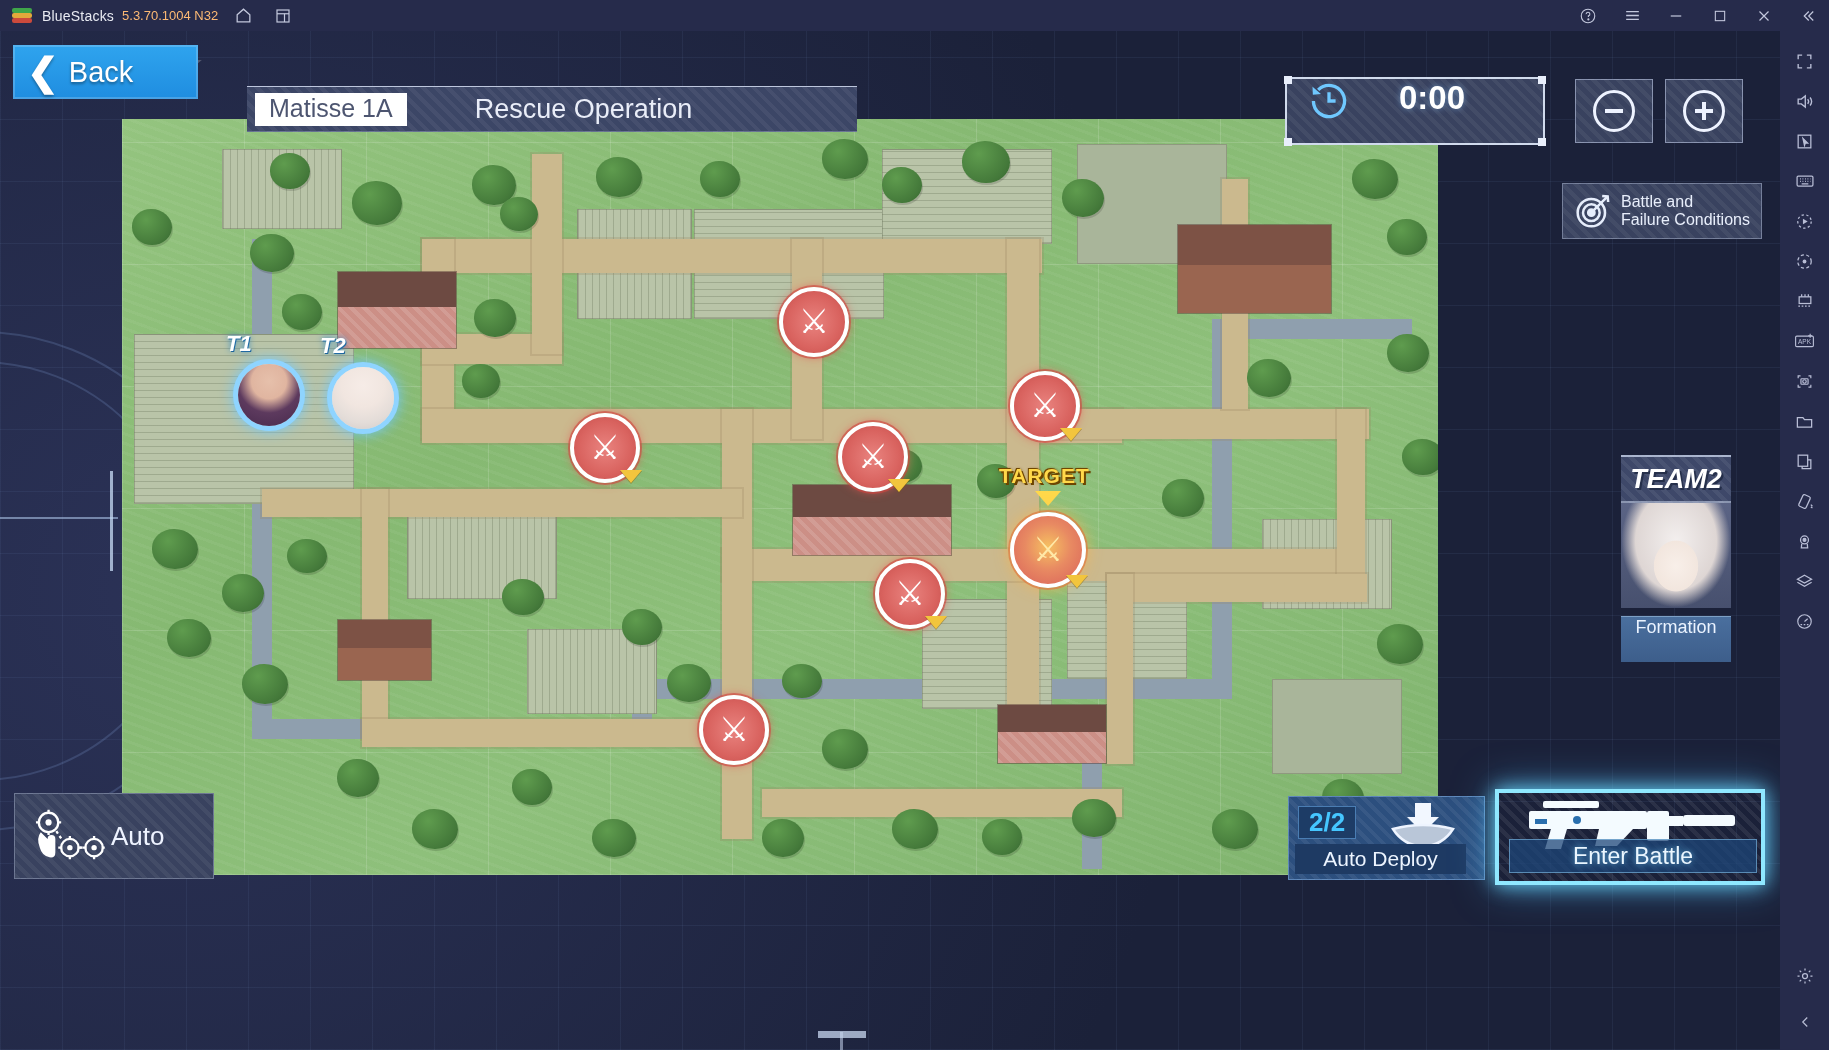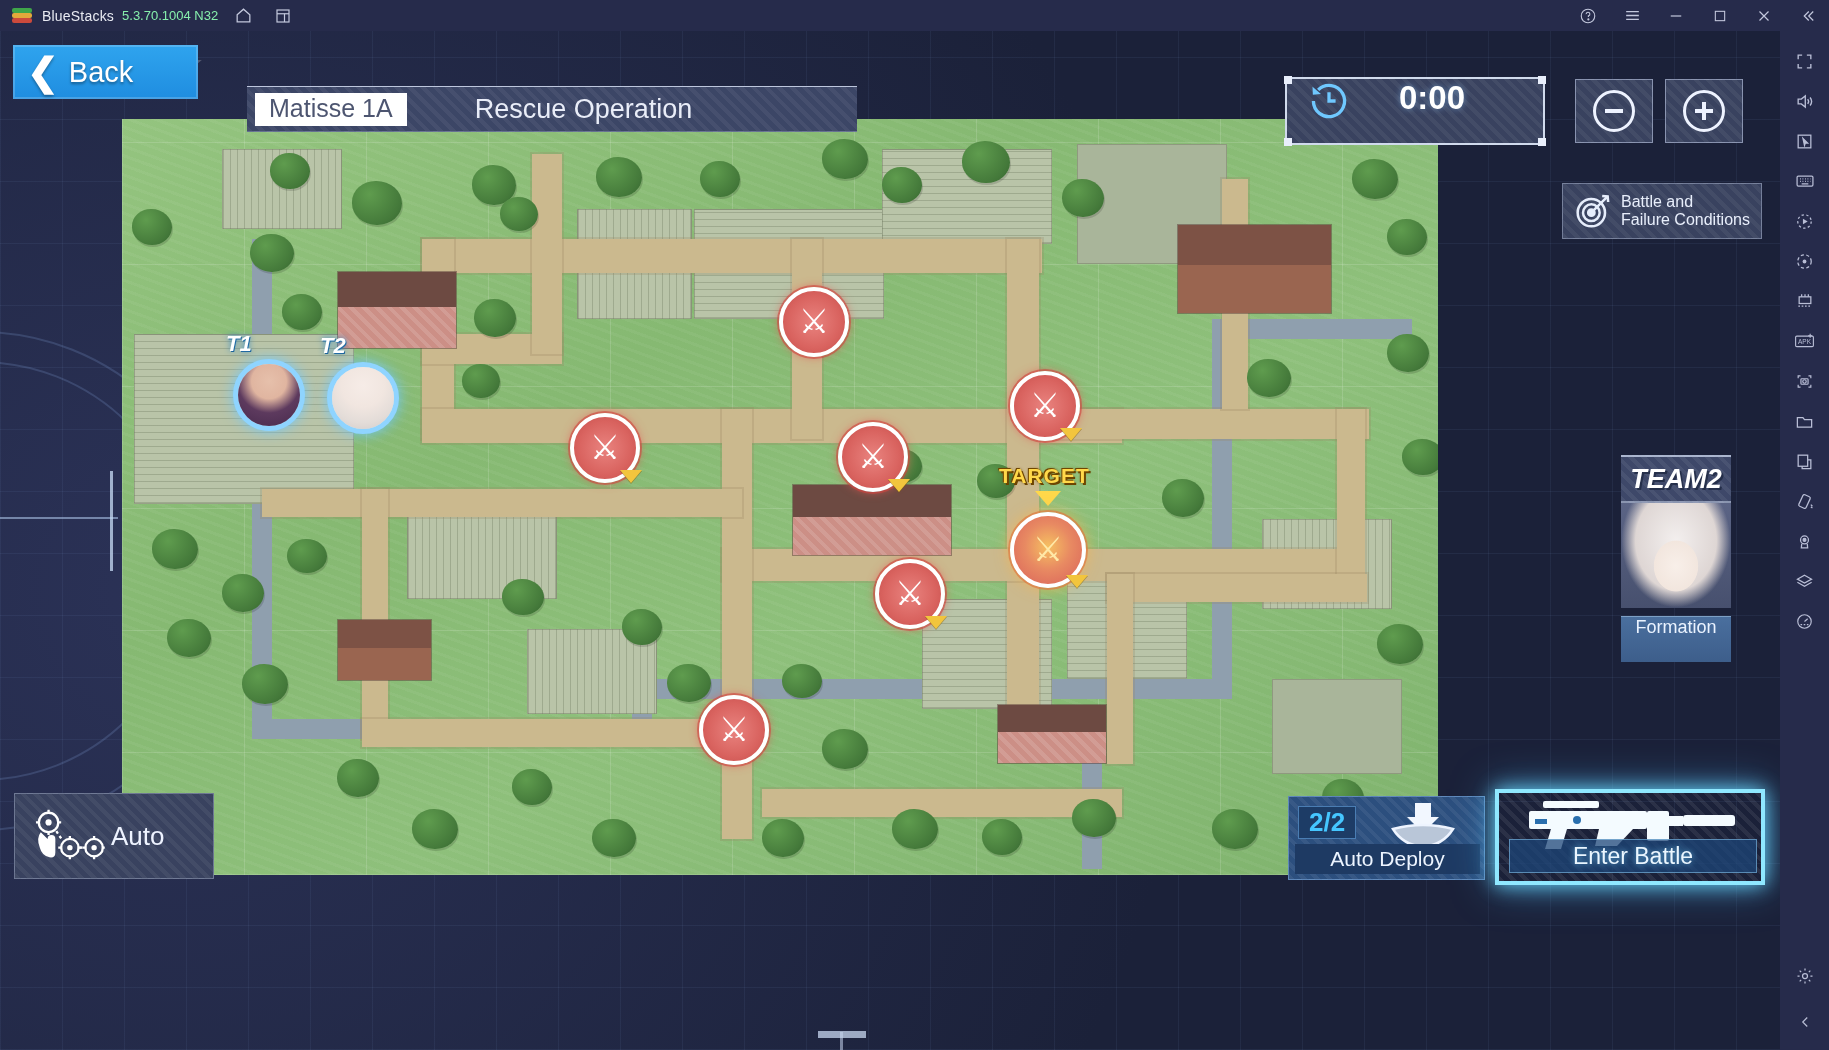--- a/index.html
+++ b/index.html
@@ -10,21 +10,21 @@
 
   
   .titlebar { position:absolute; left:0; top:0; width:1829px; height:31px;
               background:#262b4b; display:flex; align-items:center; z-index:60; }
   .bs-logo { width:20px; height:20px; margin-left:12px; position:relative; }
   .bs-logo i { position:absolute; left:0; width:20px; height:5px; border-radius:2px; display:block; }
   .bs-logo i:nth-child(1){ top:2px;  background:#3fa54a; }
   .bs-logo i:nth-child(2){ top:7px;  background:#e2a93b; }
   .bs-logo i:nth-child(3){ top:12px; background:#cc4a3c; }
   .bs-name { color:#e8eaf2; font-size:14px; margin-left:10px; letter-spacing:.2px; }
-  .bs-ver  { color:#86efac; font-size:13px; margin-left:8px; }
+  .bs-ver  { color:#fdba74; font-size:13px; margin-left:8px; }
   .tb-icon { width:30px; height:30px; margin-left:10px; display:flex; align-items:center;
              justify-content:center; color:#c3c8dd; }
   .tb-right { margin-left:auto; display:flex; align-items:center; padding-right:6px; }
   .tb-right .tb-icon { margin-left:14px; }
 
   
   .rail { position:absolute; right:0; top:31px; width:49px; height:1019px;
           background:#262b4b; z-index:55; display:flex; flex-direction:column;
           align-items:center; padding-top:10px; }
   .rail .r-ic { width:34px; height:40px; display:flex; align-items:center;
@@ -183,21 +183,21 @@
   .auto-btn { position:absolute; left:14px; top:762px; width:200px; height:86px;
      background:#39425f; background-image:repeating-linear-gradient(45deg, rgba(255,255,255,.05) 0 4px, transparent 4px 9px);
      border:1px solid rgba(200,212,238,.35); display:flex; align-items:center; }
   .auto-btn .atxt { color:#eef3ff; font-size:26px; margin-left:6px; }
 
   .deploy { position:absolute; left:1288px; top:765px; width:197px; height:84px;
      background:#2c4f7e; background-image:repeating-linear-gradient(45deg, rgba(255,255,255,.06) 0 4px, transparent 4px 9px);
      border:1px solid rgba(150,200,255,.45); }
   .deploy .cnt { position:absolute; left:9px; top:9px; background:#1d3c66; border:1px solid rgba(120,190,255,.5);
      color:#45c6ff; font-size:26px; font-weight:bold; padding:0 10px; }
-  .deploy .lbl { position:absolute; left:6px; bottom:5px; width:185px; height:30px;
+  .deploy .lbl { position:absolute; left:6px; bottom:5px; width:171px; height:30px;
      background:#1e3a63; display:flex; align-items:center; justify-content:center; }
   .deploy .lbl span { color:#ecf4ff; font-size:21px; }
 
   .enter { position:absolute; left:1495px; top:758px; width:270px; height:96px;
      background:linear-gradient(180deg,#2f82c9 0%,#2469ad 100%);
      border:4px solid #8fe8ff; box-shadow:0 0 18px rgba(110,220,255,.9), 0 0 40px rgba(80,190,255,.55);
      background-image:repeating-linear-gradient(45deg, rgba(255,255,255,.07) 0 4px, transparent 4px 9px); }
   .enter .lbl { position:absolute; left:10px; bottom:8px; width:248px; height:34px;
      background:rgba(30,70,120,.75); border:1px solid rgba(150,215,255,.5);
      display:flex; align-items:center; justify-content:center; }

